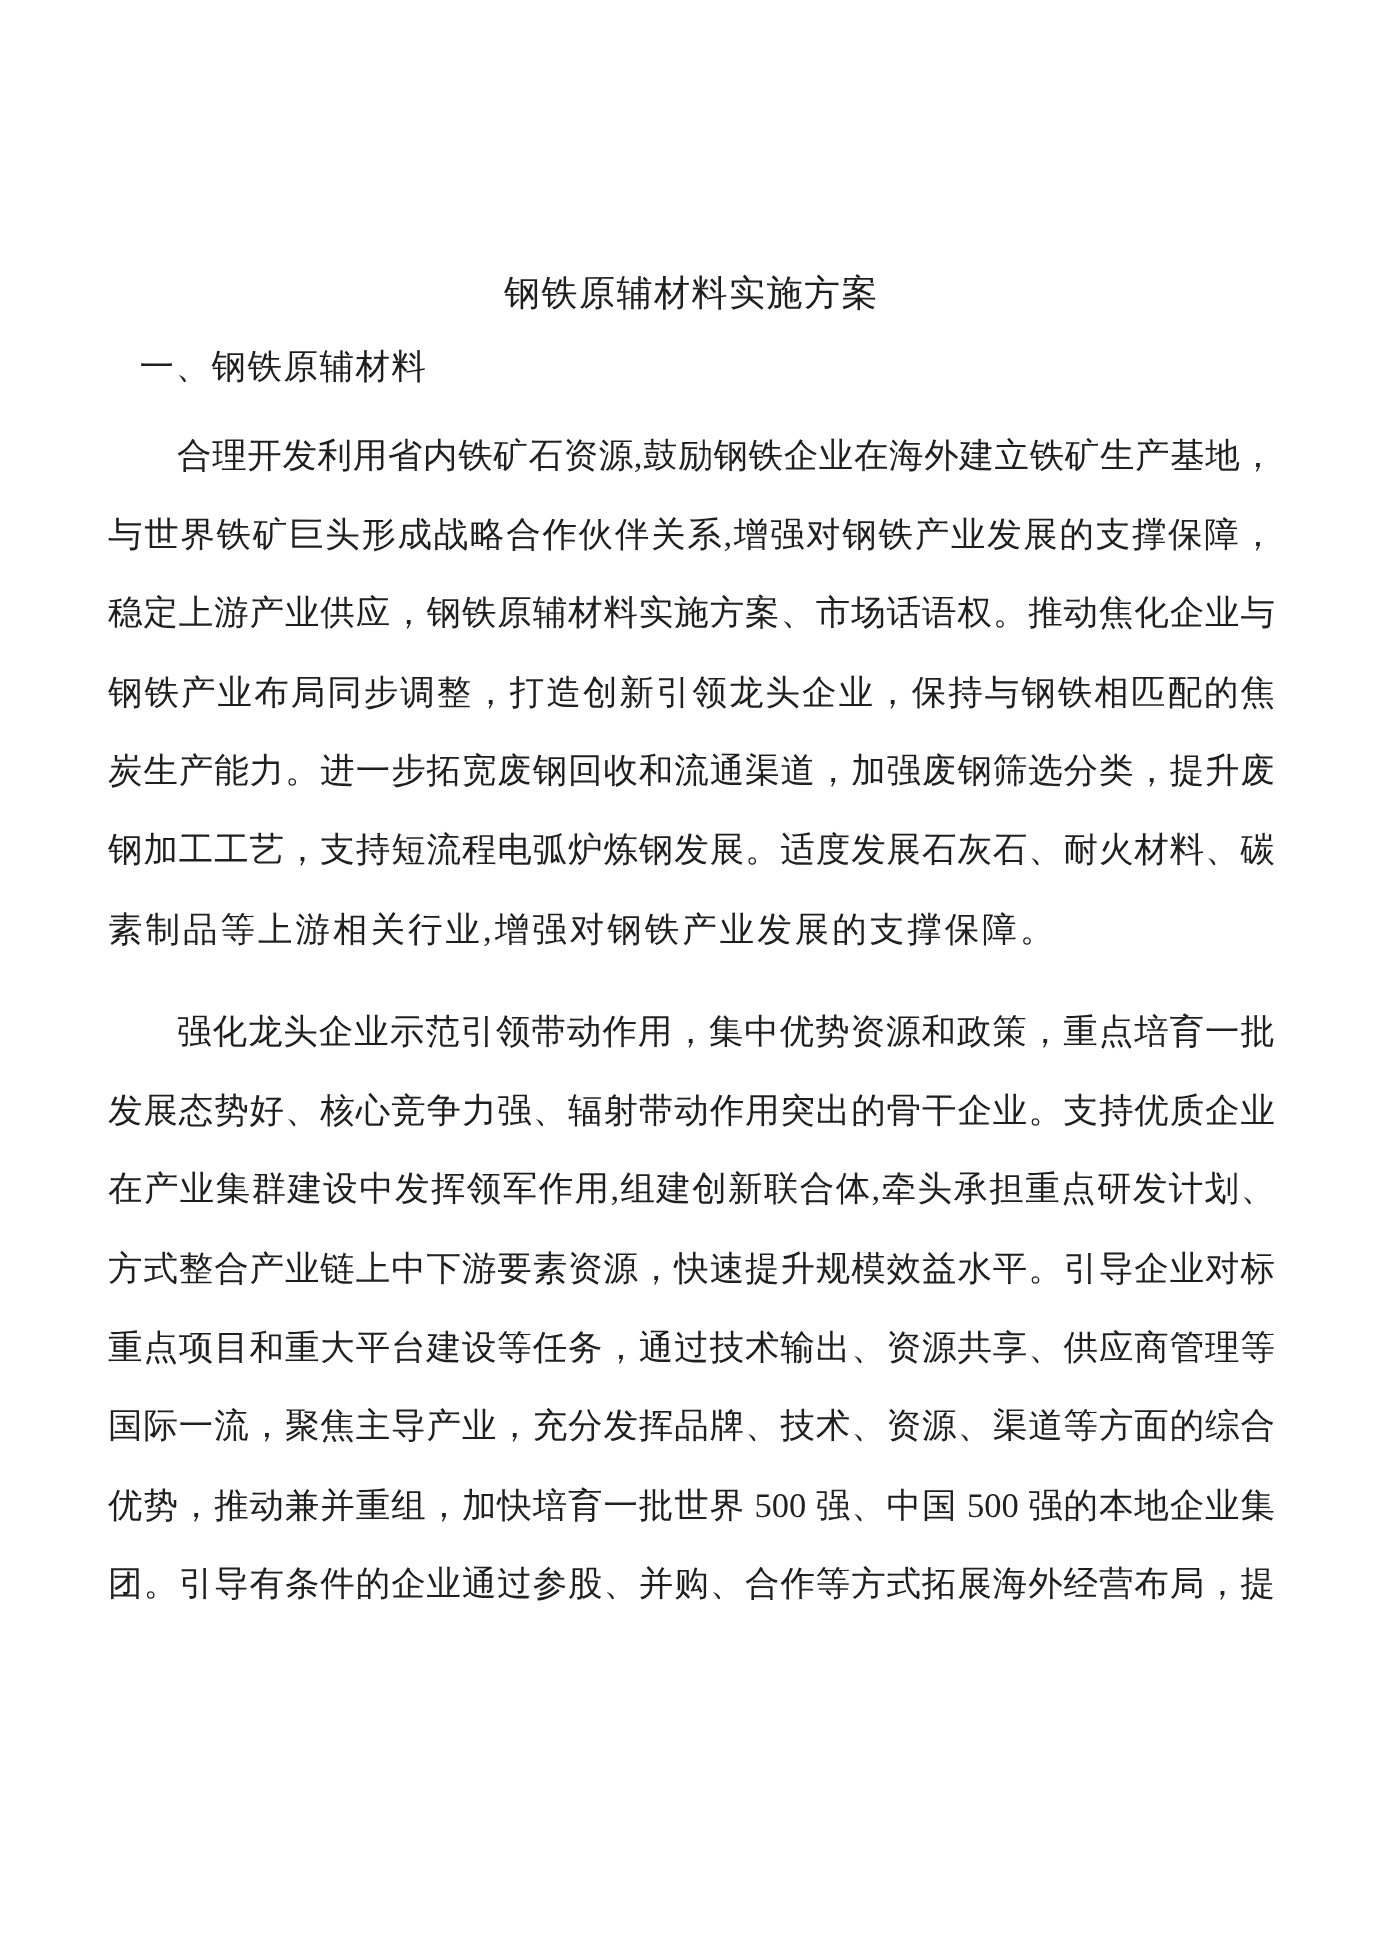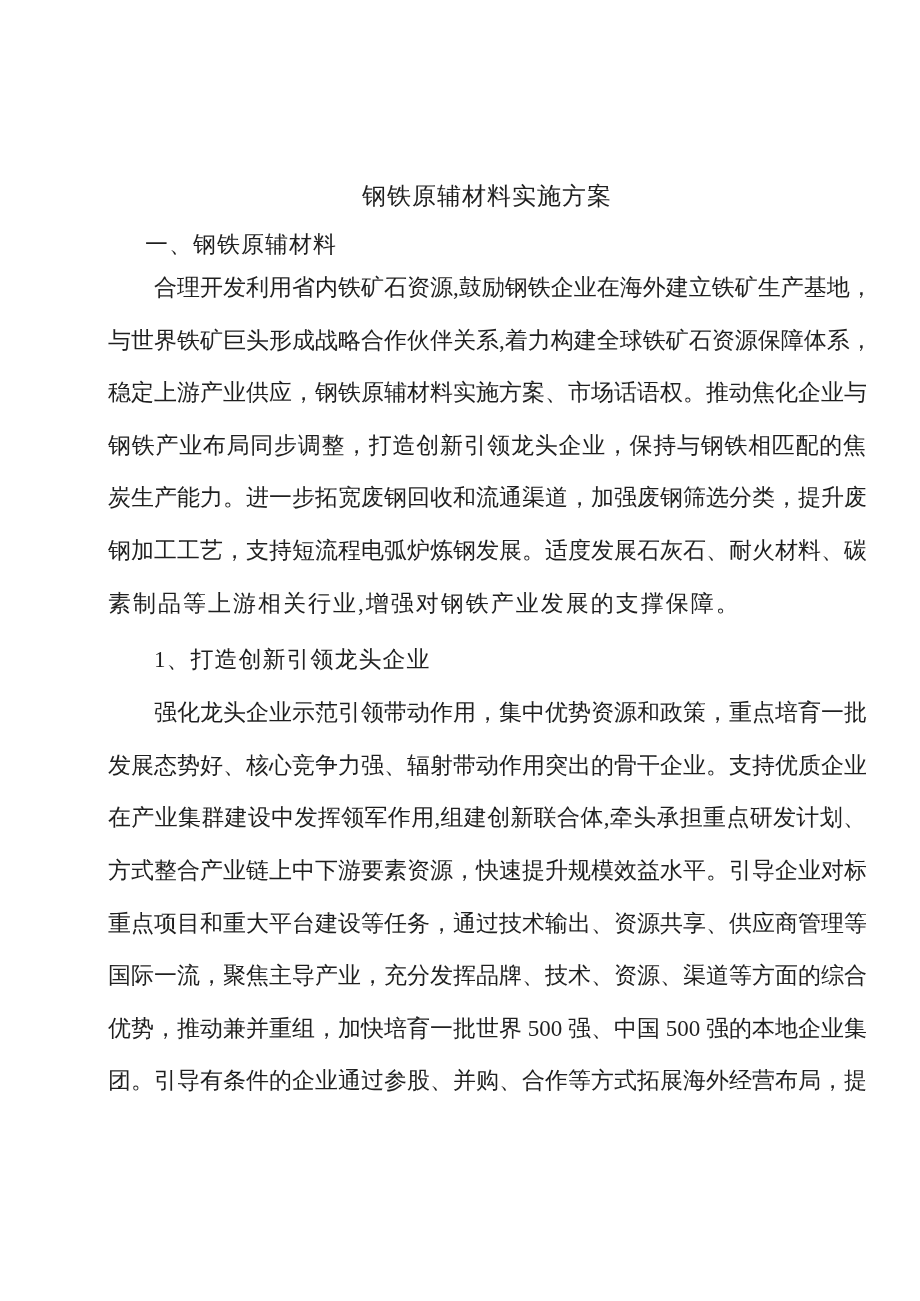--- a/index.html
+++ b/index.html
@@ -6,21 +6,21 @@
     margin: 0;
     padding: 0;
     background: #ffffff;
   }
   .page {
     position: relative;
     width: 920px;
     height: 1301px;
     background: #ffffff;
     box-sizing: border-box;
-    padding: 0 54px 0 108px;
+    padding: 0 54px 0 56px;
     overflow: hidden;
     font-family: "Liberation Serif", serif;
     color: #1f1f1f;
     font-size: 23px;
   }
   .doc-title {
     margin: 180px 0 0 0;
     font-weight: normal;
     font-size: 24px;
     line-height: 32px;
@@ -40,21 +40,21 @@
   }
   .subheading {
     margin-top: 13px;
     line-height: 34px;
     height: 34px;
     padding-left: 46px;
     letter-spacing: 1px;
     overflow: hidden;
   }
   .para {
-    margin: 0;
+    margin: 16px;
   }
   .para.second {
     margin-top: 10px;
   }
   .line {
     height: 52.6px;
     line-height: 52.6px;
     text-align: justify;
     text-align-last: justify;
     text-justify: inter-character;
@@ -73,30 +73,29 @@
 <body>
 
 <div class="page">
 
   <h1 class="doc-title">钢铁原辅材料实施方案</h1>
 
   <div class="heading">一、钢铁原辅材料</div>
 
   <div class="para">
     <div class="line first">合理开发利用省内铁矿石资源,鼓励钢铁企业在海外建立铁矿生产基地，</div>
-    <div class="line">与世界铁矿巨头形成战略合作伙伴关系,着力构建全球铁矿石资源保障体系，</div>
+    <div class="line">与世界铁矿巨头形成战略合作伙伴关系,增强对钢铁产业发展的支撑保障，</div>
     <div class="line">稳定上游产业供应，钢铁原辅材料实施方案、市场话语权。推动焦化企业与</div>
     <div class="line">钢铁产业布局同步调整，打造创新引领龙头企业，保持与钢铁相匹配的焦</div>
     <div class="line">炭生产能力。进一步拓宽废钢回收和流通渠道，加强废钢筛选分类，提升废</div>
     <div class="line">钢加工工艺，支持短流程电弧炉炼钢发展。适度发展石灰石、耐火材料、碳</div>
     <div class="line end">素制品等上游相关行业,增强对钢铁产业发展的支撑保障。</div>
   </div>
 
 
-  <div class="subheading">1、打造创新引领龙头企业</div>
 
   <div class="para second">
     <div class="line first">强化龙头企业示范引领带动作用，集中优势资源和政策，重点培育一批</div>
     <div class="line">发展态势好、核心竞争力强、辐射带动作用突出的骨干企业。支持优质企业</div>
     <div class="line">在产业集群建设中发挥领军作用,组建创新联合体,牵头承担重点研发计划、</div>
     <div class="line">方式整合产业链上中下游要素资源，快速提升规模效益水平。引导企业对标</div>
     <div class="line">重点项目和重大平台建设等任务，通过技术输出、资源共享、供应商管理等</div>
     <div class="line">国际一流，聚焦主导产业，充分发挥品牌、技术、资源、渠道等方面的综合</div>
     <div class="line">优势，推动兼并重组，加快培育一批世界 500 强、中国 500 强的本地企业集</div>
     <div class="line">团。引导有条件的企业通过参股、并购、合作等方式拓展海外经营布局，提</div>

